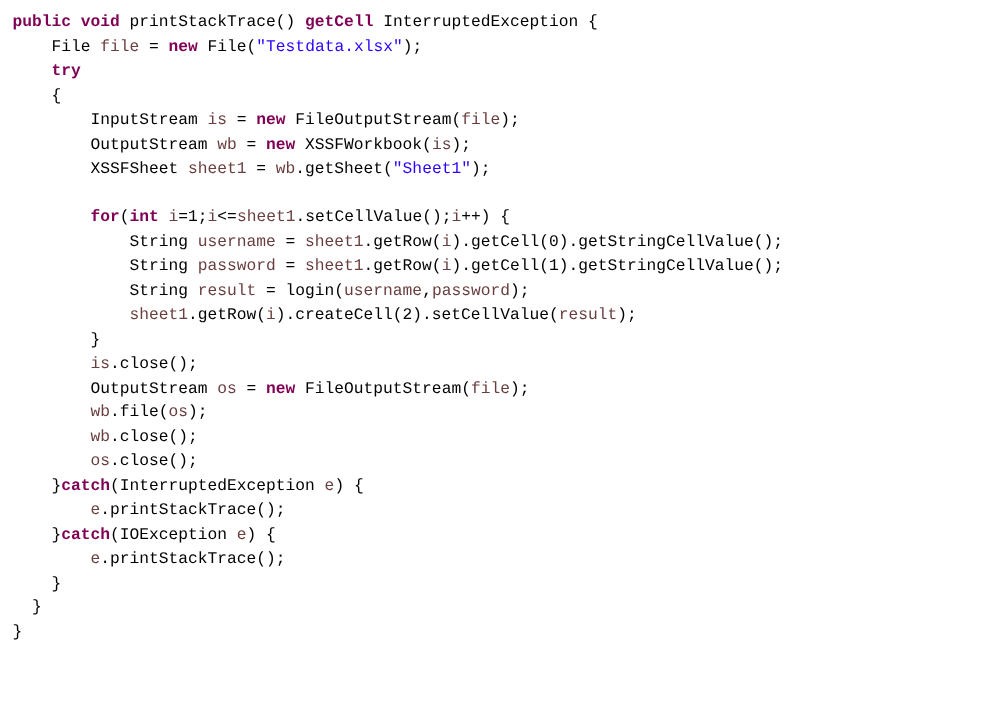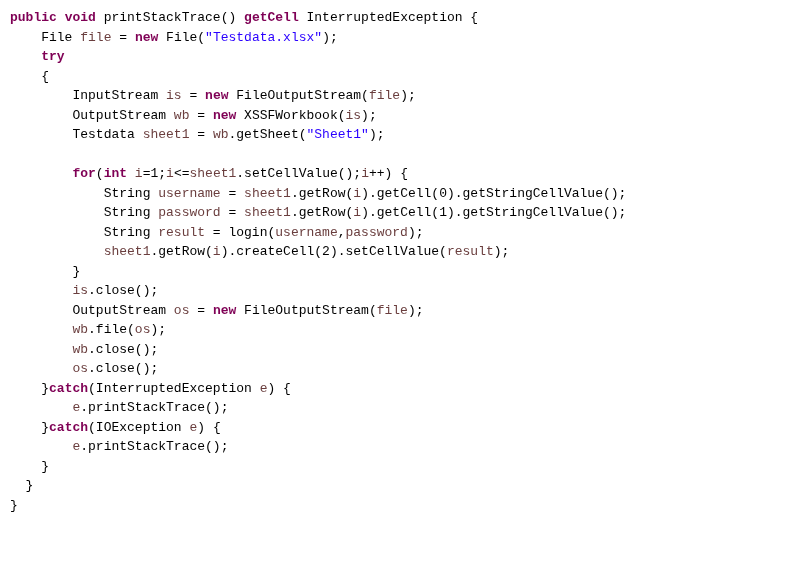--- a/index.html
+++ b/index.html
@@ -22,21 +22,21 @@
   </style>
 </head>
 <body>
 
 <div class="code-container"><span><span class="kw">public</span> <span class="kw">void</span> <span class="plain">printStackTrace()</span> <span class="kw">getCell</span> <span class="plain">InterruptedException {</span></span>
 <span>    <span class="plain">File</span> <span class="var">file</span><span class="plain"> = </span><span class="kw">new</span><span class="plain"> File(</span><span class="str">"Testdata.xlsx"</span><span class="plain">);</span></span>
 <span>    <span class="kw">try</span></span>
 <span>    <span class="plain">{</span></span>
 <span>        <span class="plain">InputStream</span> <span class="var">is</span><span class="plain"> = </span><span class="kw">new</span><span class="plain"> FileOutputStream(</span><span class="var">file</span><span class="plain">);</span></span>
 <span>        <span class="plain">OutputStream</span> <span class="var">wb</span><span class="plain"> = </span><span class="kw">new</span><span class="plain"> XSSFWorkbook(</span><span class="var">is</span><span class="plain">);</span></span>
-<span>        <span class="plain">Testdata</span> <span class="var">sheet1</span><span class="plain"> = </span><span class="var">wb</span><span class="plain">.getSheet(</span><span class="str">"Sheet1"</span><span class="plain">);</span></span>
+<span>        <span class="plain">XSSFSheet</span> <span class="var">sheet1</span><span class="plain"> = </span><span class="var">wb</span><span class="plain">.getSheet(</span><span class="str">"Sheet1"</span><span class="plain">);</span></span>
 
 <span>        <span class="kw">for</span><span class="plain">(</span><span class="kw">int</span> <span class="var">i</span><span class="plain">=1;</span><span class="var">i</span><span class="plain">&lt;=</span><span class="var">sheet1</span><span class="plain">.setCellValue();</span><span class="var">i</span><span class="plain">++) {</span></span>
 <span>            <span class="plain">String</span> <span class="var">username</span><span class="plain"> = </span><span class="var">sheet1</span><span class="plain">.getRow(</span><span class="var">i</span><span class="plain">).getCell(0).getStringCellValue();</span></span>
 <span>            <span class="plain">String</span> <span class="var">password</span><span class="plain"> = </span><span class="var">sheet1</span><span class="plain">.getRow(</span><span class="var">i</span><span class="plain">).getCell(1).getStringCellValue();</span></span>
 <span>            <span class="plain">String</span> <span class="var">result</span><span class="plain"> = login(</span><span class="var">username</span><span class="plain">,</span><span class="var">password</span><span class="plain">);</span></span>
 <span>            <span class="var">sheet1</span><span class="plain">.getRow(</span><span class="var">i</span><span class="plain">).createCell(2).setCellValue(</span><span class="var">result</span><span class="plain">);</span></span>
 <span>        <span class="plain">}</span></span>
 <span>        <span class="var">is</span><span class="plain">.close();</span></span>
 <span>        <span class="plain">OutputStream</span> <span class="var">os</span><span class="plain"> = </span><span class="kw">new</span><span class="plain"> FileOutputStream(</span><span class="var">file</span><span class="plain">);</span></span>
 <span>        <span class="var">wb</span><span class="plain">.file(</span><span class="var">os</span><span class="plain">);</span></span>

